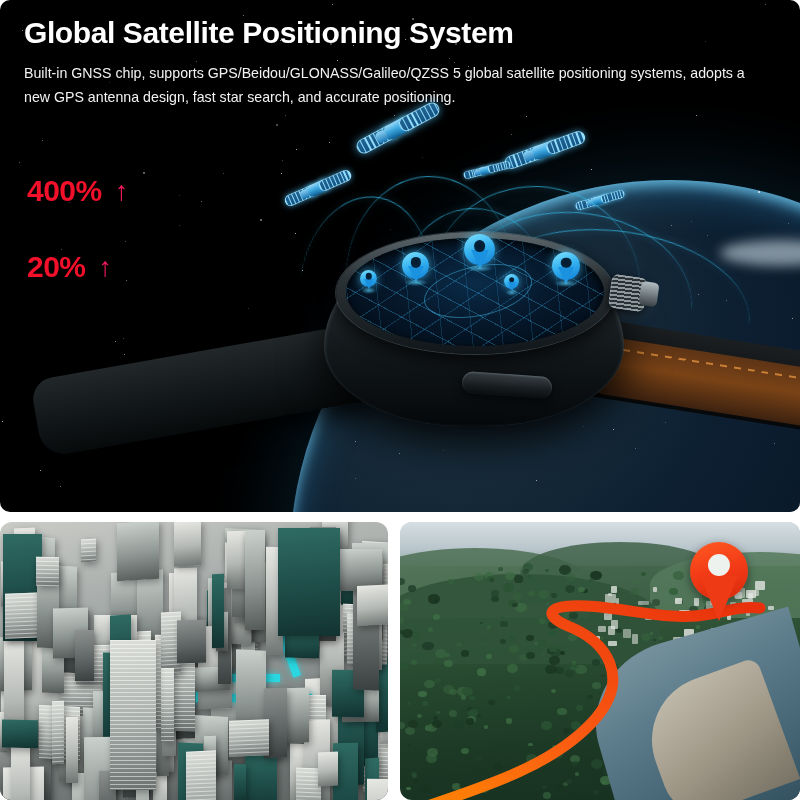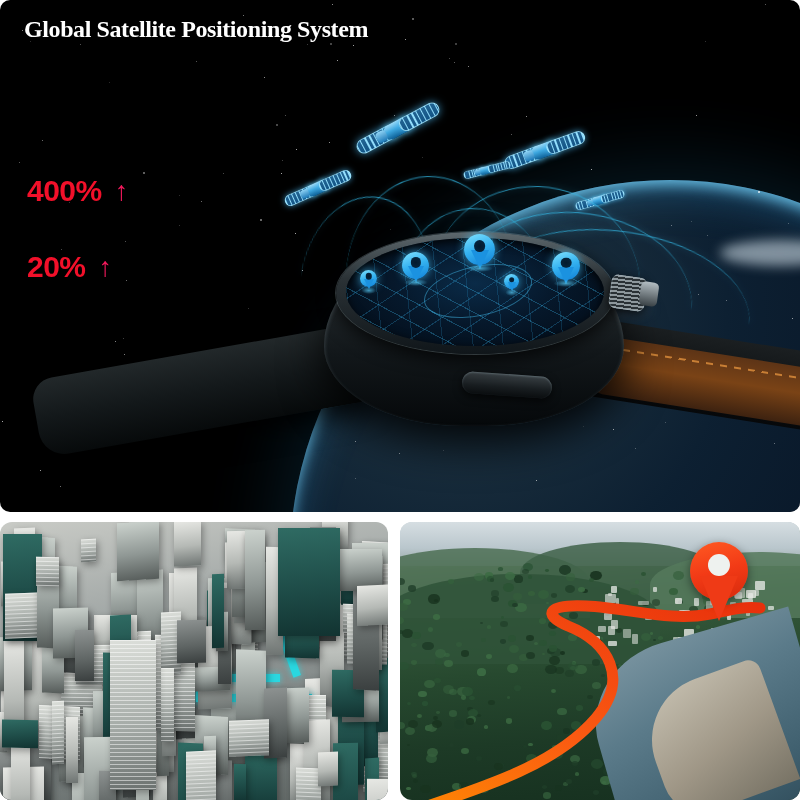--- a/index.html
+++ b/index.html
@@ -38,22 +38,22 @@
   }
   .earth-cloud2 {
     position:absolute; right:150px; top:300px; width:150px; height:16px;
     border-radius:50%; background:rgba(190,215,235,.22); filter:blur(7px);
   }
   .starfield { position:absolute; inset:0; }
   .star { position:absolute; background:#fff; border-radius:50%; }
 
   .hero-title {
     position:absolute; left:24px; top:16px;
-    font-size:24px; font-weight:700; color:#ffffff;
-    letter-spacing:-.4px; white-space:nowrap;font-family:Liberation Serif, serif;
+    font-size:30px; font-weight:700; color:#ffffff;
+    letter-spacing:-.4px; white-space:nowrap;
   }
   .hero-sub {
     position:absolute; left:24px; top:61px; width:740px;
     font-size:14.2px; line-height:24px; color:#f2f2f2; font-weight:400;
   }
 
   
   .stats { position:absolute; left:27px; top:176px; width:230px; }
   .stat { margin-bottom:46px; }
   .stat:last-child { margin-bottom:0; }
@@ -333,20 +333,21 @@
         <div class="star" style="width: 1px; height: 1px; left: 536.437px; top: 480.414px; opacity: 0.79;"></div>
         <div class="star" style="width: 1px; height: 1px; left: 2.37654px; top: 420.803px; opacity: 0.87;"></div>
         <div class="star" style="width: 2px; height: 2px; left: 600.826px; top: 285.061px; opacity: 0.81;"></div>
         <div class="star" style="width: 1px; height: 1px; left: 247.836px; top: 307.755px; opacity: 0.26;"></div>
         <div class="star" style="width: 1px; height: 1px; left: 296.492px; top: 149.378px; opacity: 0.84;"></div>
         <div class="star" style="width: 1px; height: 1px; left: 114.695px; top: 340.796px; opacity: 0.68;"></div>
         <div class="star" style="width: 1px; height: 1px; left: 196.272px; top: 61.0211px; opacity: 0.43;"></div>
       </div>
 
     <h1 class="hero-title">Global Satellite Positioning System</h1>
+    <p class="hero-sub">Built-in GNSS chip, supports GPS/Beidou/GLONASS/Galileo/QZSS 5 global satellite positioning systems, adopts a new GPS antenna design, fast star search, and accurate positioning.</p>
 
     <div class="stats">
       <div class="stat">
         <div class="stat-row">
           <span class="stat-num">400%</span>
           <span class="stat-arrow">↑</span>
         </div>
       </div>
       <div class="stat">
         <div class="stat-row">

